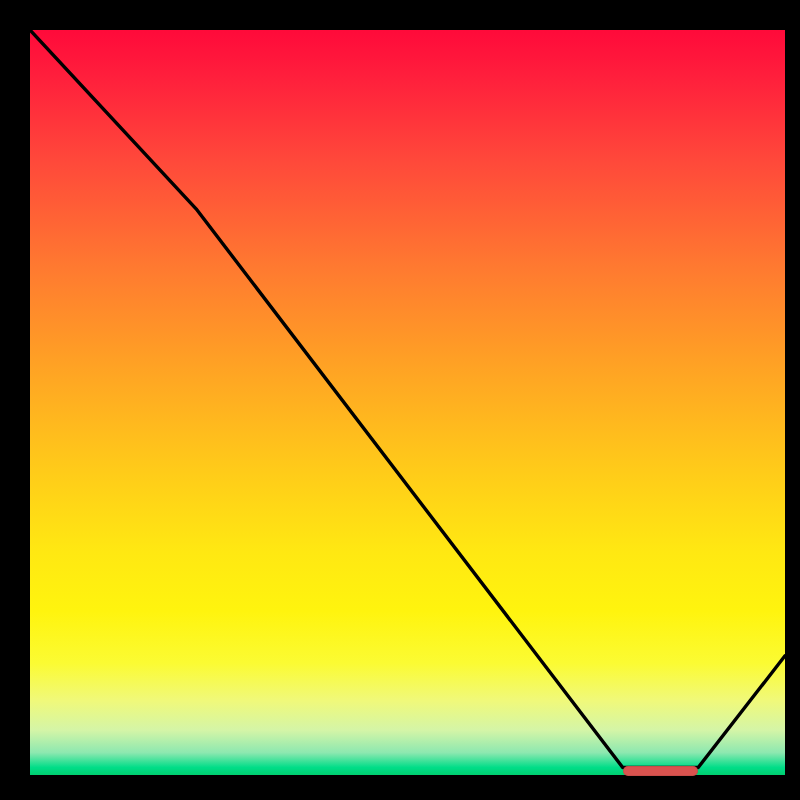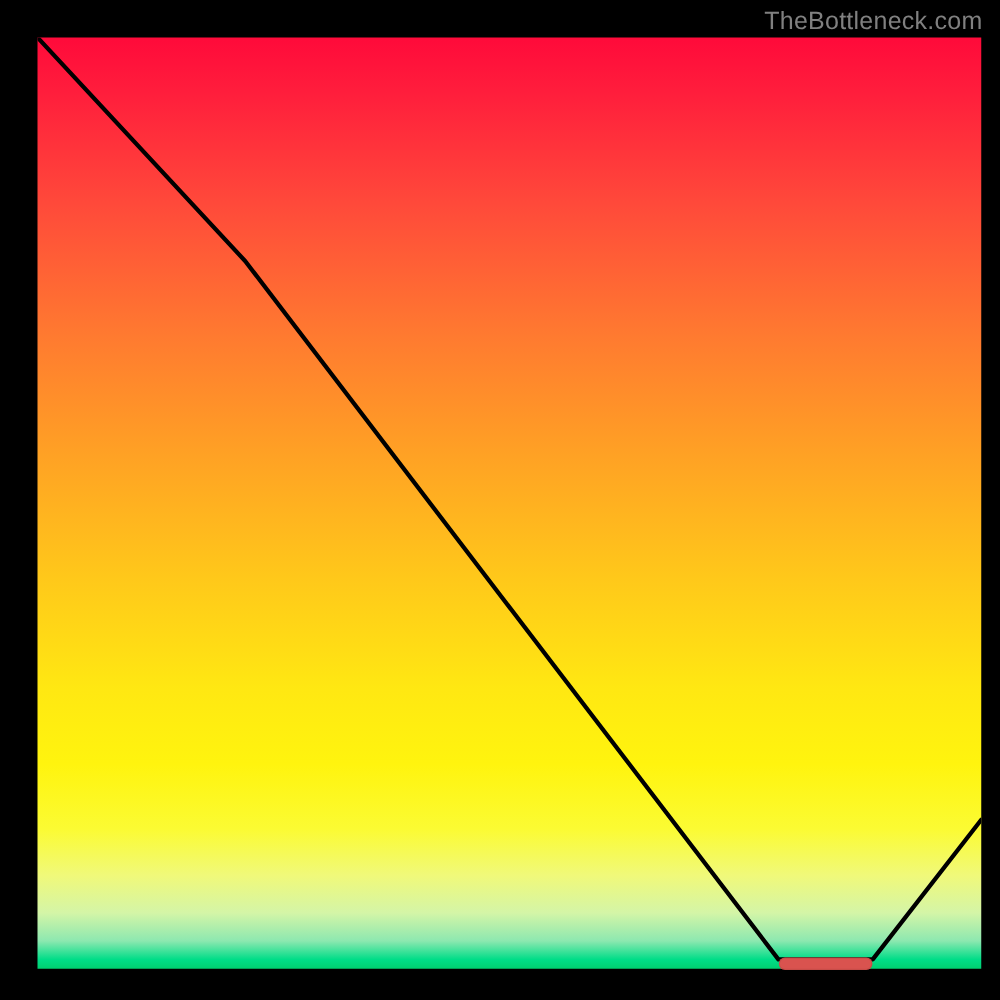--- a/index.html
+++ b/index.html
@@ -22,21 +22,20 @@
     #00dd88 99%,
     #00cf70 100%)}
 svg.line{position:absolute;left:0;top:0;width:100%;height:100%}
 .watermark{position:absolute;right:14px;top:6px;color:#808080;font:20px Arial,Helvetica,sans-serif;letter-spacing:.2px}
 .ob{position:absolute;height:10px;border-radius:5px;background:#d9534f;box-shadow:inset 0 0 0 1px rgba(0,0,0,.08)}
 </style>
 </head>
 <body>
 
 <div class="stage">
-  <div class="watermark">TheBottleneck.com</div>
   <div class="plot-area">
     <div class="gradient"></div>
     <svg class="line" viewBox="0 0 755 745" preserveAspectRatio="none">
       <path fill="none" stroke="#000000" stroke-width="3.4" stroke-linejoin="round" stroke-linecap="round" d="M 0.0 0.0 L 166.1 178.8 L 592.7 737.5 L 668.2 737.5 L 755.0 625.8"></path>
     </svg>
     <div class="ob" style="left: 592.675px; width: 75.5px; top: 735.53px; background: rgb(217, 83, 79);"></div>
   </div>
 </div>
 
 </body></html>

